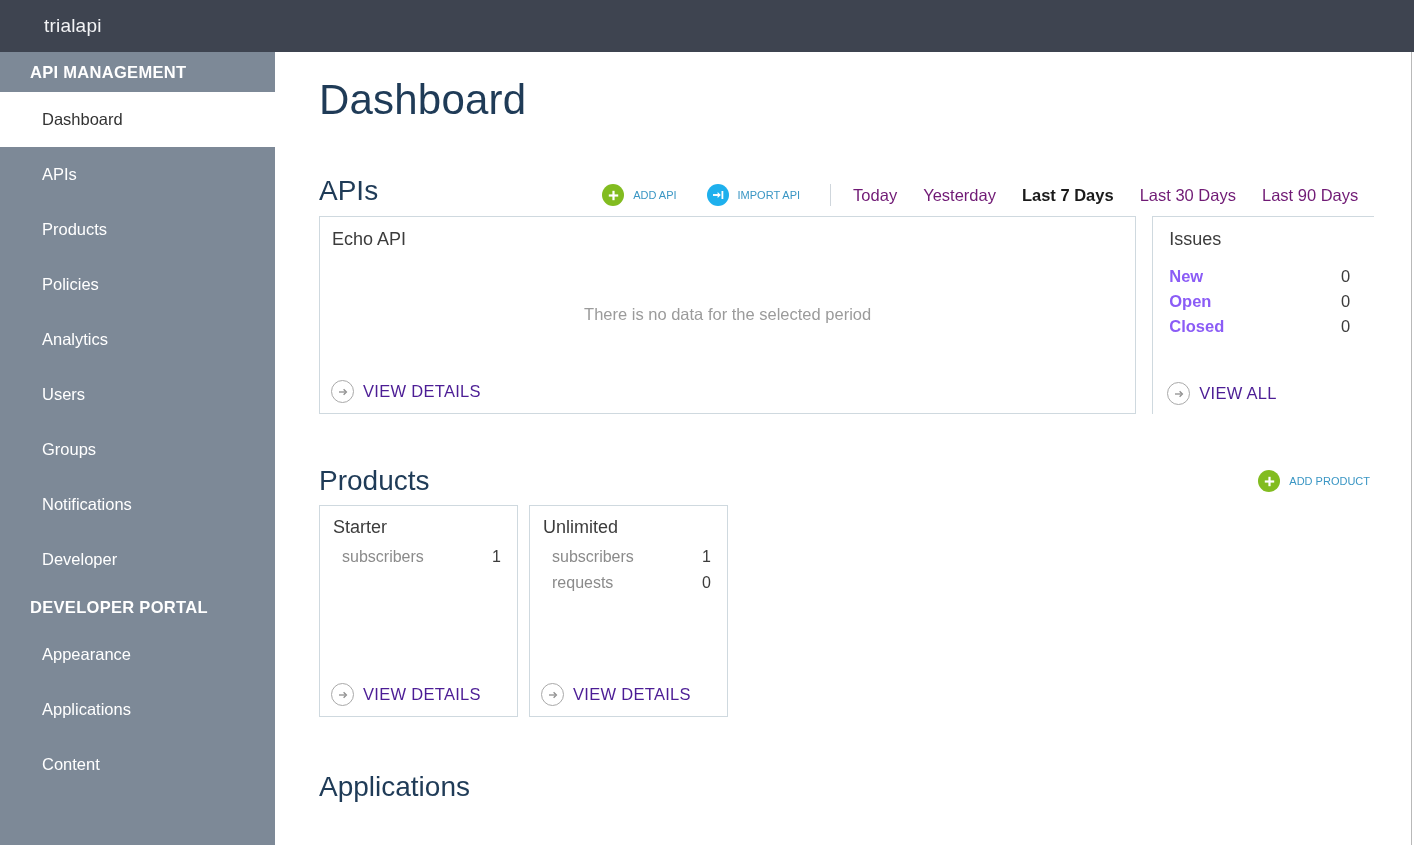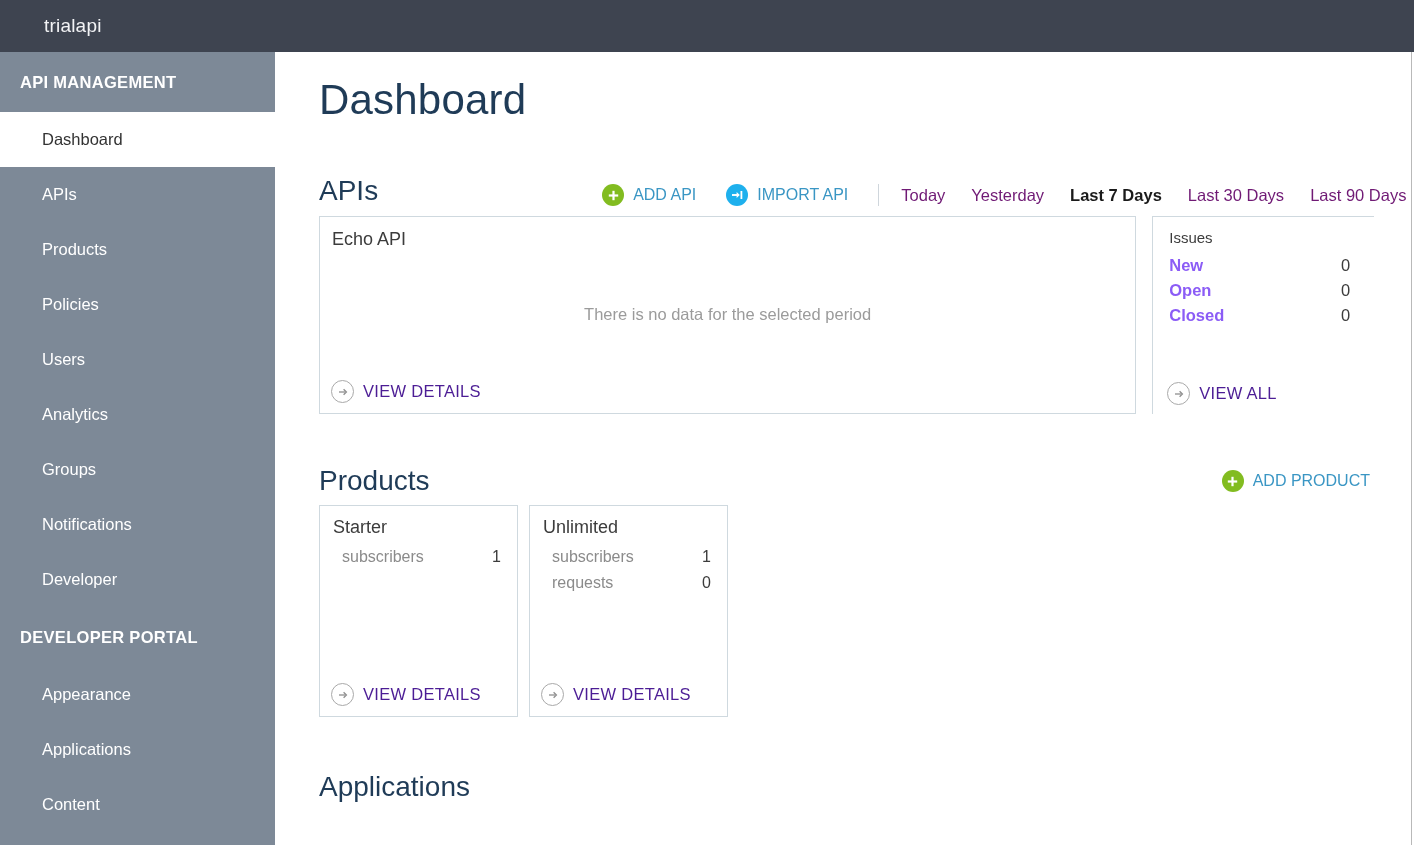--- a/index.html
+++ b/index.html
@@ -57,24 +57,24 @@
   
   .sidebar {
     position: absolute;
     top: 52px; left: 0;
     width: 275px;
     height: 793px;
     background: #7d8997;
     box-sizing: border-box;
   }
   .side-section {
-    height: 60px;
-    display: flex;
-    align-items: center;
-    padding-left: 20px;
+    height: 40px;
+    display: flex;
+    align-items: center;
+    padding-left: 30px;
     box-sizing: border-box;
     color: #ffffff;
     font-size: 16.5px;
     font-weight: bold;
     letter-spacing: .3px;
   }
   .side-item {
     height: 55px;
     display: flex;
     align-items: center;
@@ -126,21 +126,21 @@
     align-items: center;
     margin-left: 224px;
     gap: 0;
   }
   .act {
     display: flex;
     align-items: center;
     gap: 9px;
     cursor: pointer;
     color: #3a96c4;
-    font-size: 16px;
+    font-size: 11px;
     white-space: nowrap;
   }
   .act + .act { margin-left: 30px; }
 
   .ico-circle {
     width: 22px; height: 22px;
     border-radius: 50%;
     display: inline-flex;
     align-items: center;
     justify-content: center;
@@ -231,24 +231,24 @@
     width: 225px;
     margin-left: 16px;
     border-left: 1px solid #cfd9df;
     border-top: 1px solid #cfd9df;
     box-sizing: border-box;
     position: relative;
     height: 198px;
     padding: 12px 0 0 16px;
   }
   .issues-title {
-    font-size: 15px;
+    font-size: 18px;
     color: #3c3c3c;
     font-weight: 400;
-    margin-bottom: 7px;
+    margin-bottom: 14px;
   }
   .issue-row {
     display: flex;
     align-items: center;
     width: 181px;
     font-size: 16.5px;
     line-height: 25px;
   }
   .issue-row .k { color: #8b5cf6; font-weight: bold; }
   .issue-row .v { margin-left: auto; color: #3c3c3c; }
@@ -318,24 +318,24 @@
     <div class="side-item">
       <span>APIs</span>
     </div>
     <div class="side-item">
       <span>Products</span>
     </div>
     <div class="side-item">
       <span>Policies</span>
     </div>
     <div class="side-item">
+      <span>Analytics</span>
+    </div>
+    <div class="side-item">
       <span>Users</span>
-    </div>
-    <div class="side-item">
-      <span>Analytics</span>
     </div>
     <div class="side-item">
       <span>Groups</span>
     </div>
     <div class="side-item">
       <span>Notifications</span>
     </div>
     <div class="side-item">
       <span>Developer</span>
     </div>

